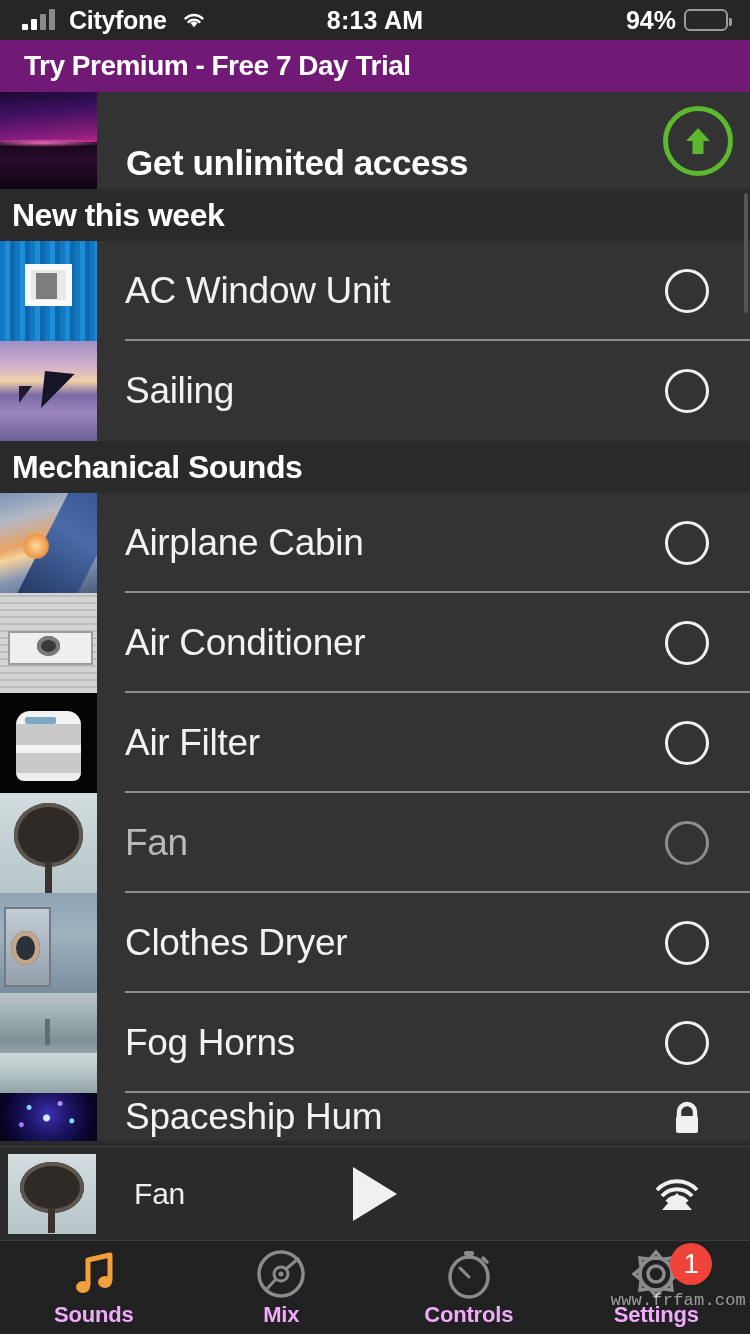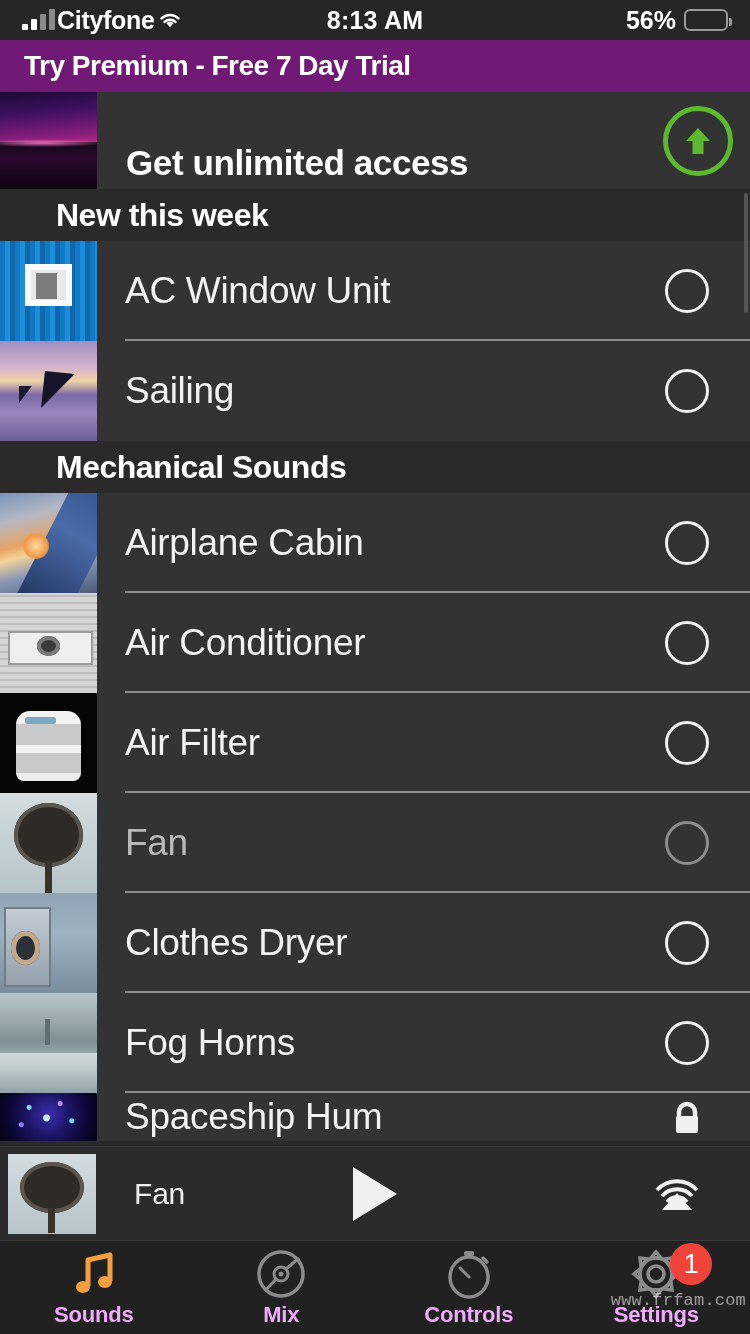--- a/index.html
+++ b/index.html
@@ -19,21 +19,21 @@
   }
 
   
   .statusbar {
     height:40px; flex:0 0 40px;
     background:#262626;
     display:flex; align-items:center;
     padding:0 22px;
     position:relative;
   }
-  .sb-left { display:flex; align-items:center; gap:2px; }
+  .sb-left { display:flex; align-items:center; gap:14px; }
   .sig { display:flex; align-items:flex-end; gap:3px; height:20px; }
   .sig i { display:block; width:6px; background:#fff; border-radius:1px; }
   .sig i:nth-child(1){ height:6px; }
   .sig i:nth-child(2){ height:11px; }
   .sig i:nth-child(3){ height:16px; background:#8a8a8a; }
   .sig i:nth-child(4){ height:21px; background:#8a8a8a; }
   .carrier { font-size:25px; font-weight:bold; letter-spacing:-0.3px; }
   .wifi { width:26px; height:20px; position:relative; }
   .sb-center {
     position:absolute; left:0; right:0; text-align:center;
@@ -95,21 +95,21 @@
   
   .list {
     flex:1; overflow:hidden; position:relative;
     background:#2a2a2a;
   }
   .section-header {
     height:52px;
     background:#2a2a2a;
     display:flex; align-items:center;
     padding-left:12px;
-    font-size:32px; font-weight:bold; letter-spacing:-0.5px;margin-left:44px;
+    font-size:32px; font-weight:bold; letter-spacing:-0.5px;
   }
   .row {
     height:100px;
     background:#333333;
     display:flex; align-items:center;
     position:relative;
   }
   .row-thumb {
     width:97px; height:100px; flex:0 0 97px;
     overflow:hidden; position:relative;
@@ -313,21 +313,21 @@
       <span class="wifi">
         <svg viewBox="0 0 26 20" width="26" height="20">
           <path d="M13 17.3 L16.6 12.9 A5.6 5.6 0 0 0 9.4 12.9 Z" fill="#fff"></path>
           <path d="M4.6 8.4 A12 12 0 0 1 21.4 8.4" stroke="#fff" stroke-width="2.6" fill="none" stroke-linecap="round"></path>
           <path d="M7.6 11.9 A8 8 0 0 1 18.4 11.9" stroke="#fff" stroke-width="2.6" fill="none" stroke-linecap="round"></path>
         </svg>
       </span>
     </div>
     <div class="sb-center">8:13 AM</div>
     <div class="sb-right">
-      <span class="batt-pct">56%</span>
+      <span class="batt-pct">94%</span>
       <span class="batt">
         <span class="batt-fill" id="batt-fill" style="width: 41%; background: rgb(248, 207, 62);"></span>
       </span>
     </div>
   </div>
 
   <div class="promo-title">Try Premium - Free 7 Day Trial</div>
 
   <div class="promo-row">
     <div class="promo-thumb"></div>

